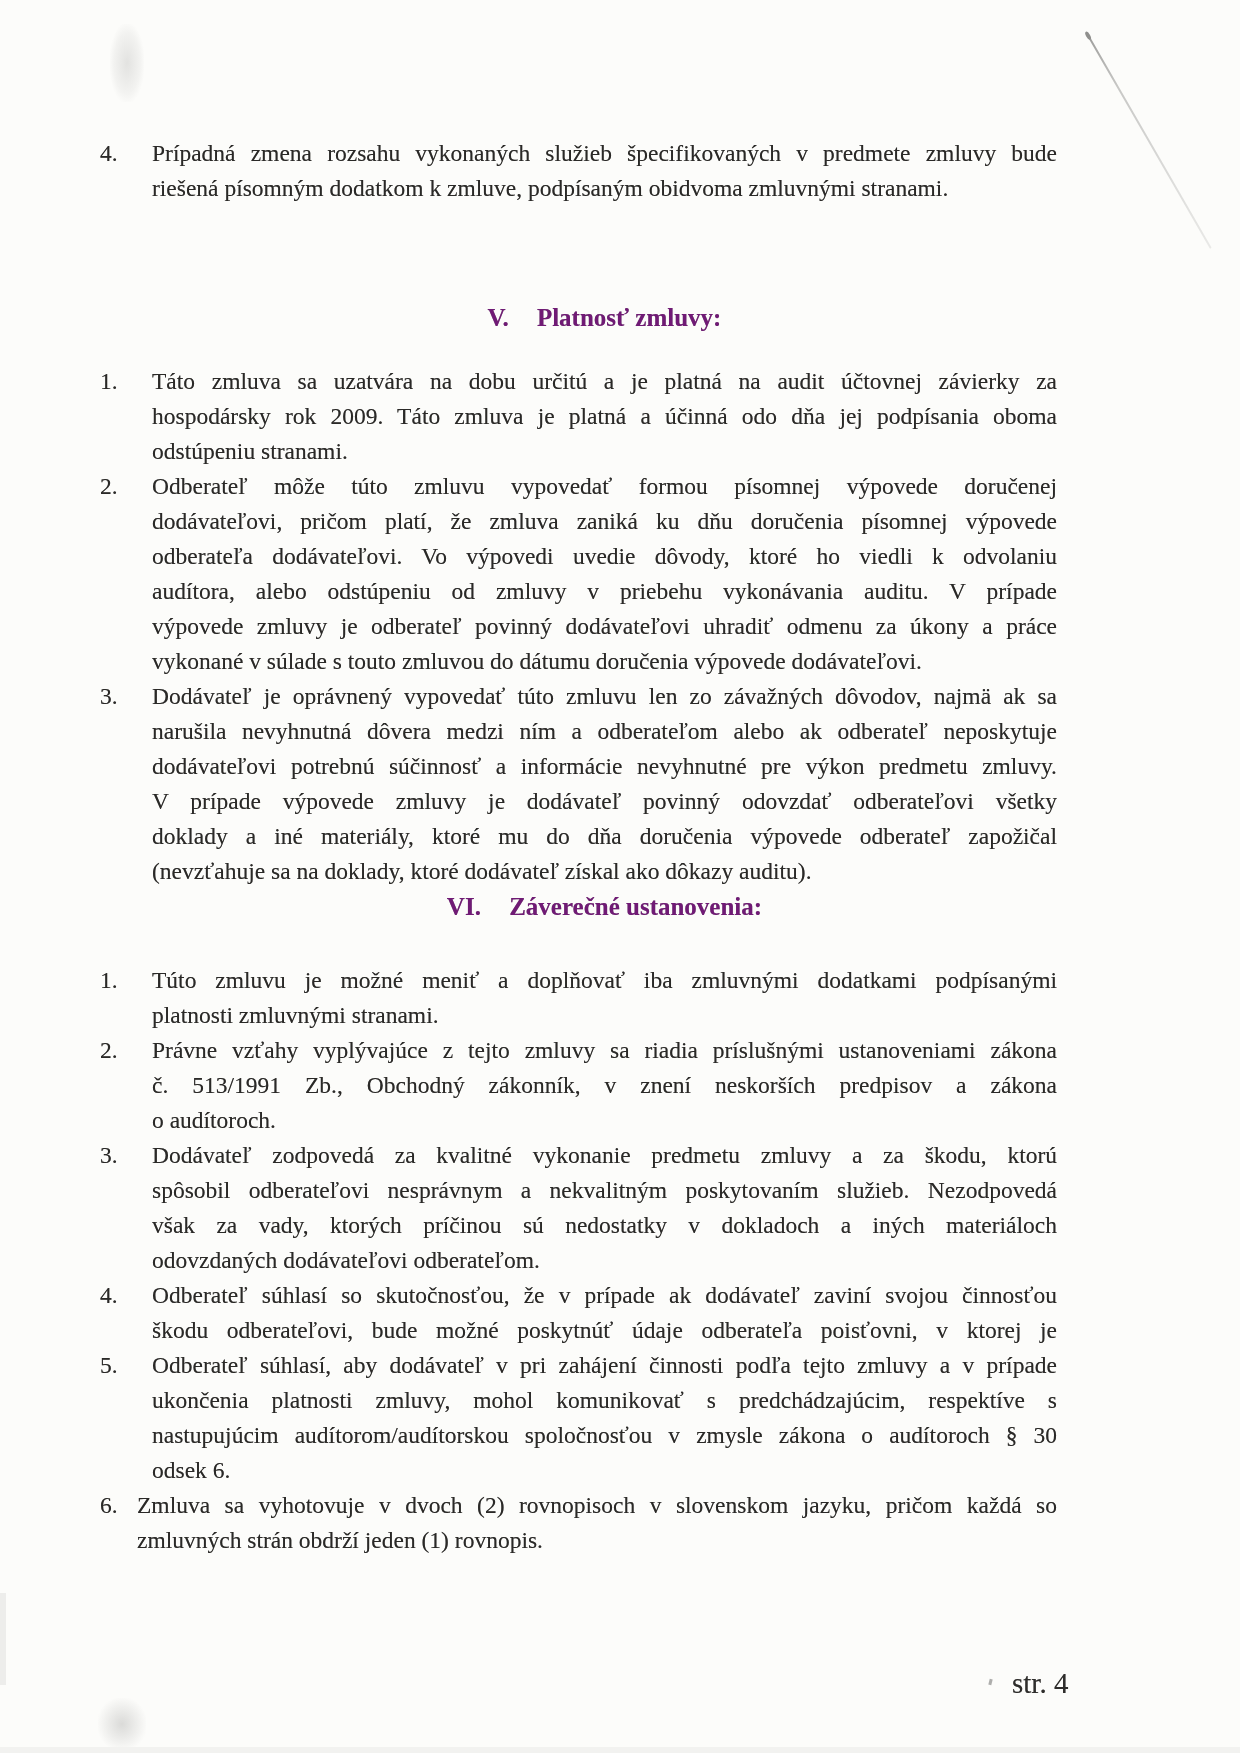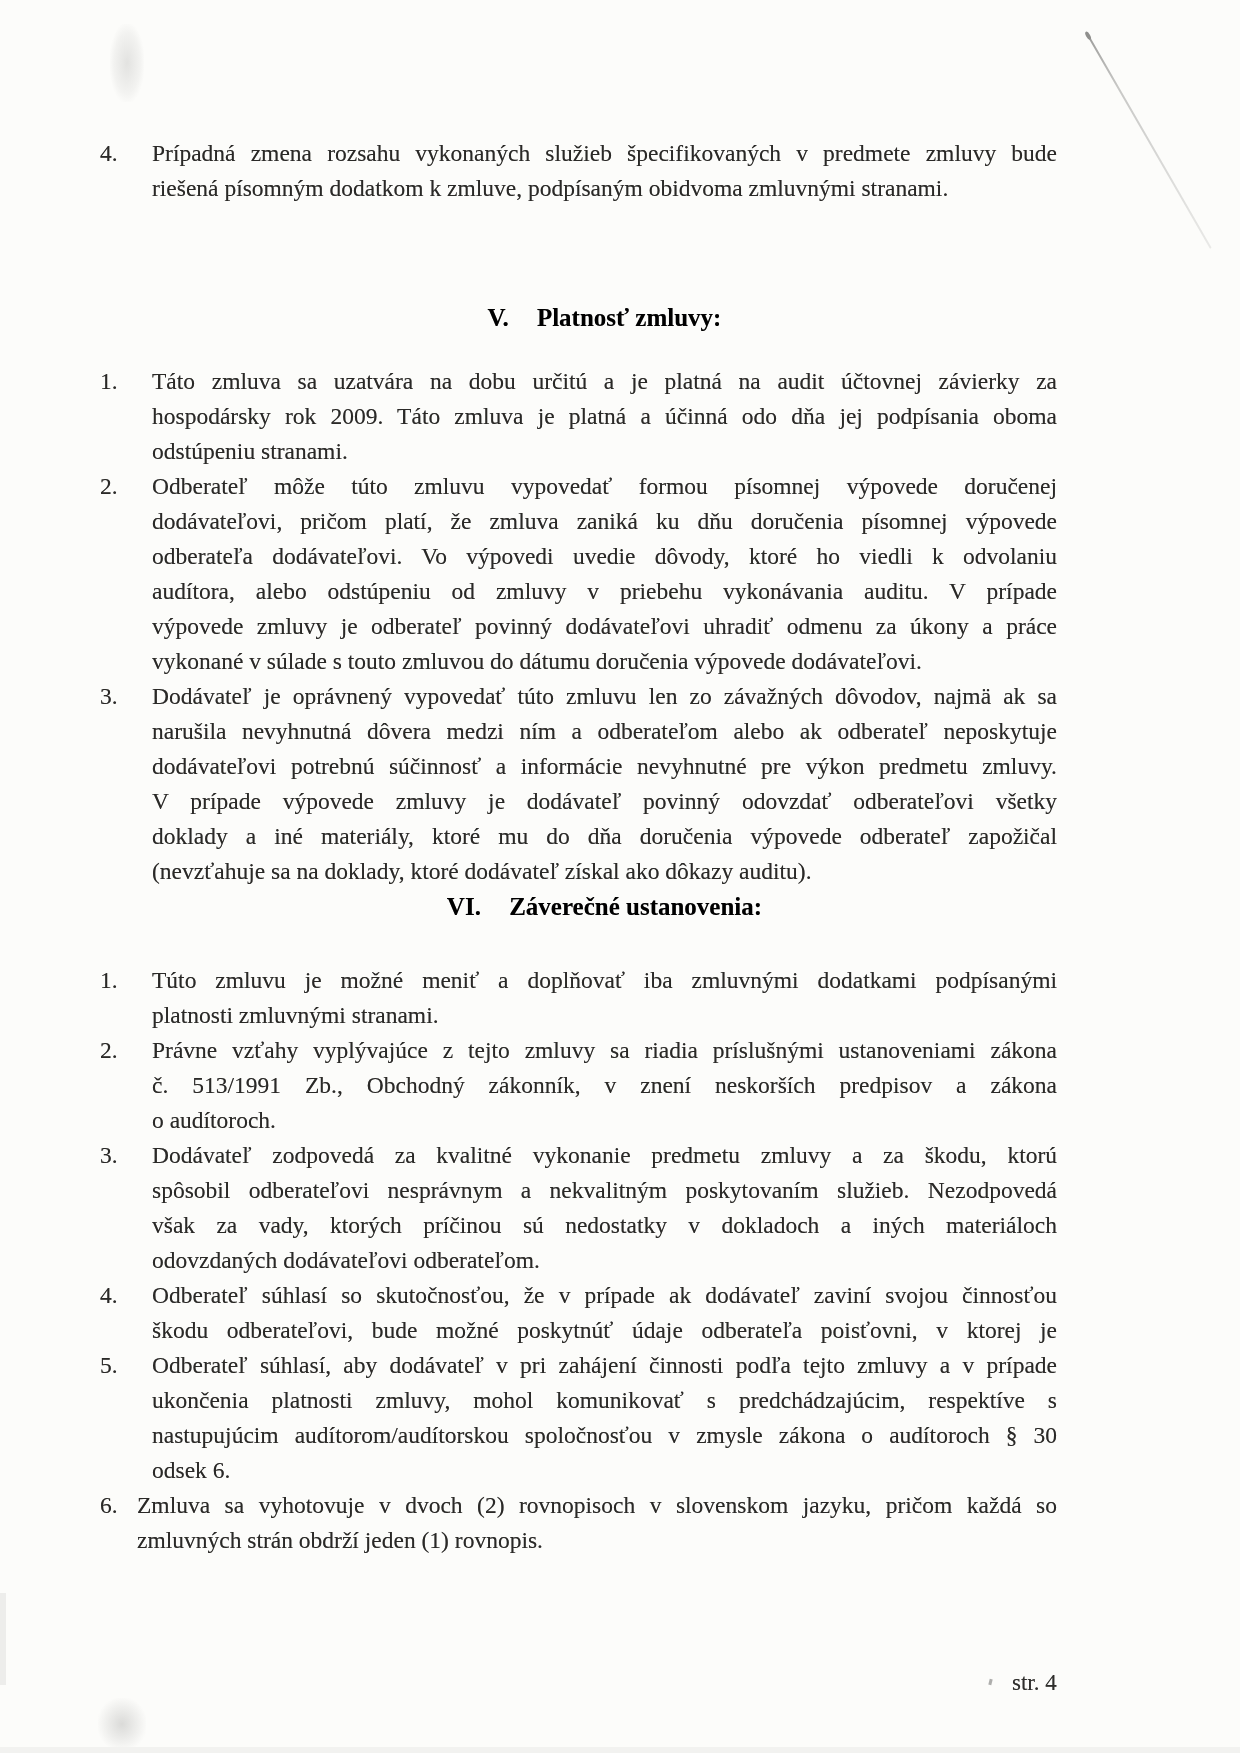--- a/index.html
+++ b/index.html
@@ -35,32 +35,32 @@
     text-align-last: justify;
   }
   .jline.last { text-align-last: left; }
   .heading {
     margin: 0 0 0 52px;
     width: 905px;
     text-align: center;
     font-size: 25px;
     font-weight: bold;
     line-height: 36px;
-    color: #000000;
+    color: #701a75;
   }
   .heading .h-num { margin-right: 22px; }
   .heading.h-v { margin-top: 94px; }
   .heading.h-vi { }
   .list-v  { margin-top: 28px; }
   .list-vi { margin-top: 38px; }
   .footer {
     position: absolute;
     left: 1012px;
     top: 1668px;
-    font-size: 23px;
+    font-size: 29px;
     line-height: 30px;
     color: #2e2d2b;
   }
   
   .scratch {
     position: absolute;
     left: 1086px;
     top: 34px;
     width: 2px;
     height: 248px;

